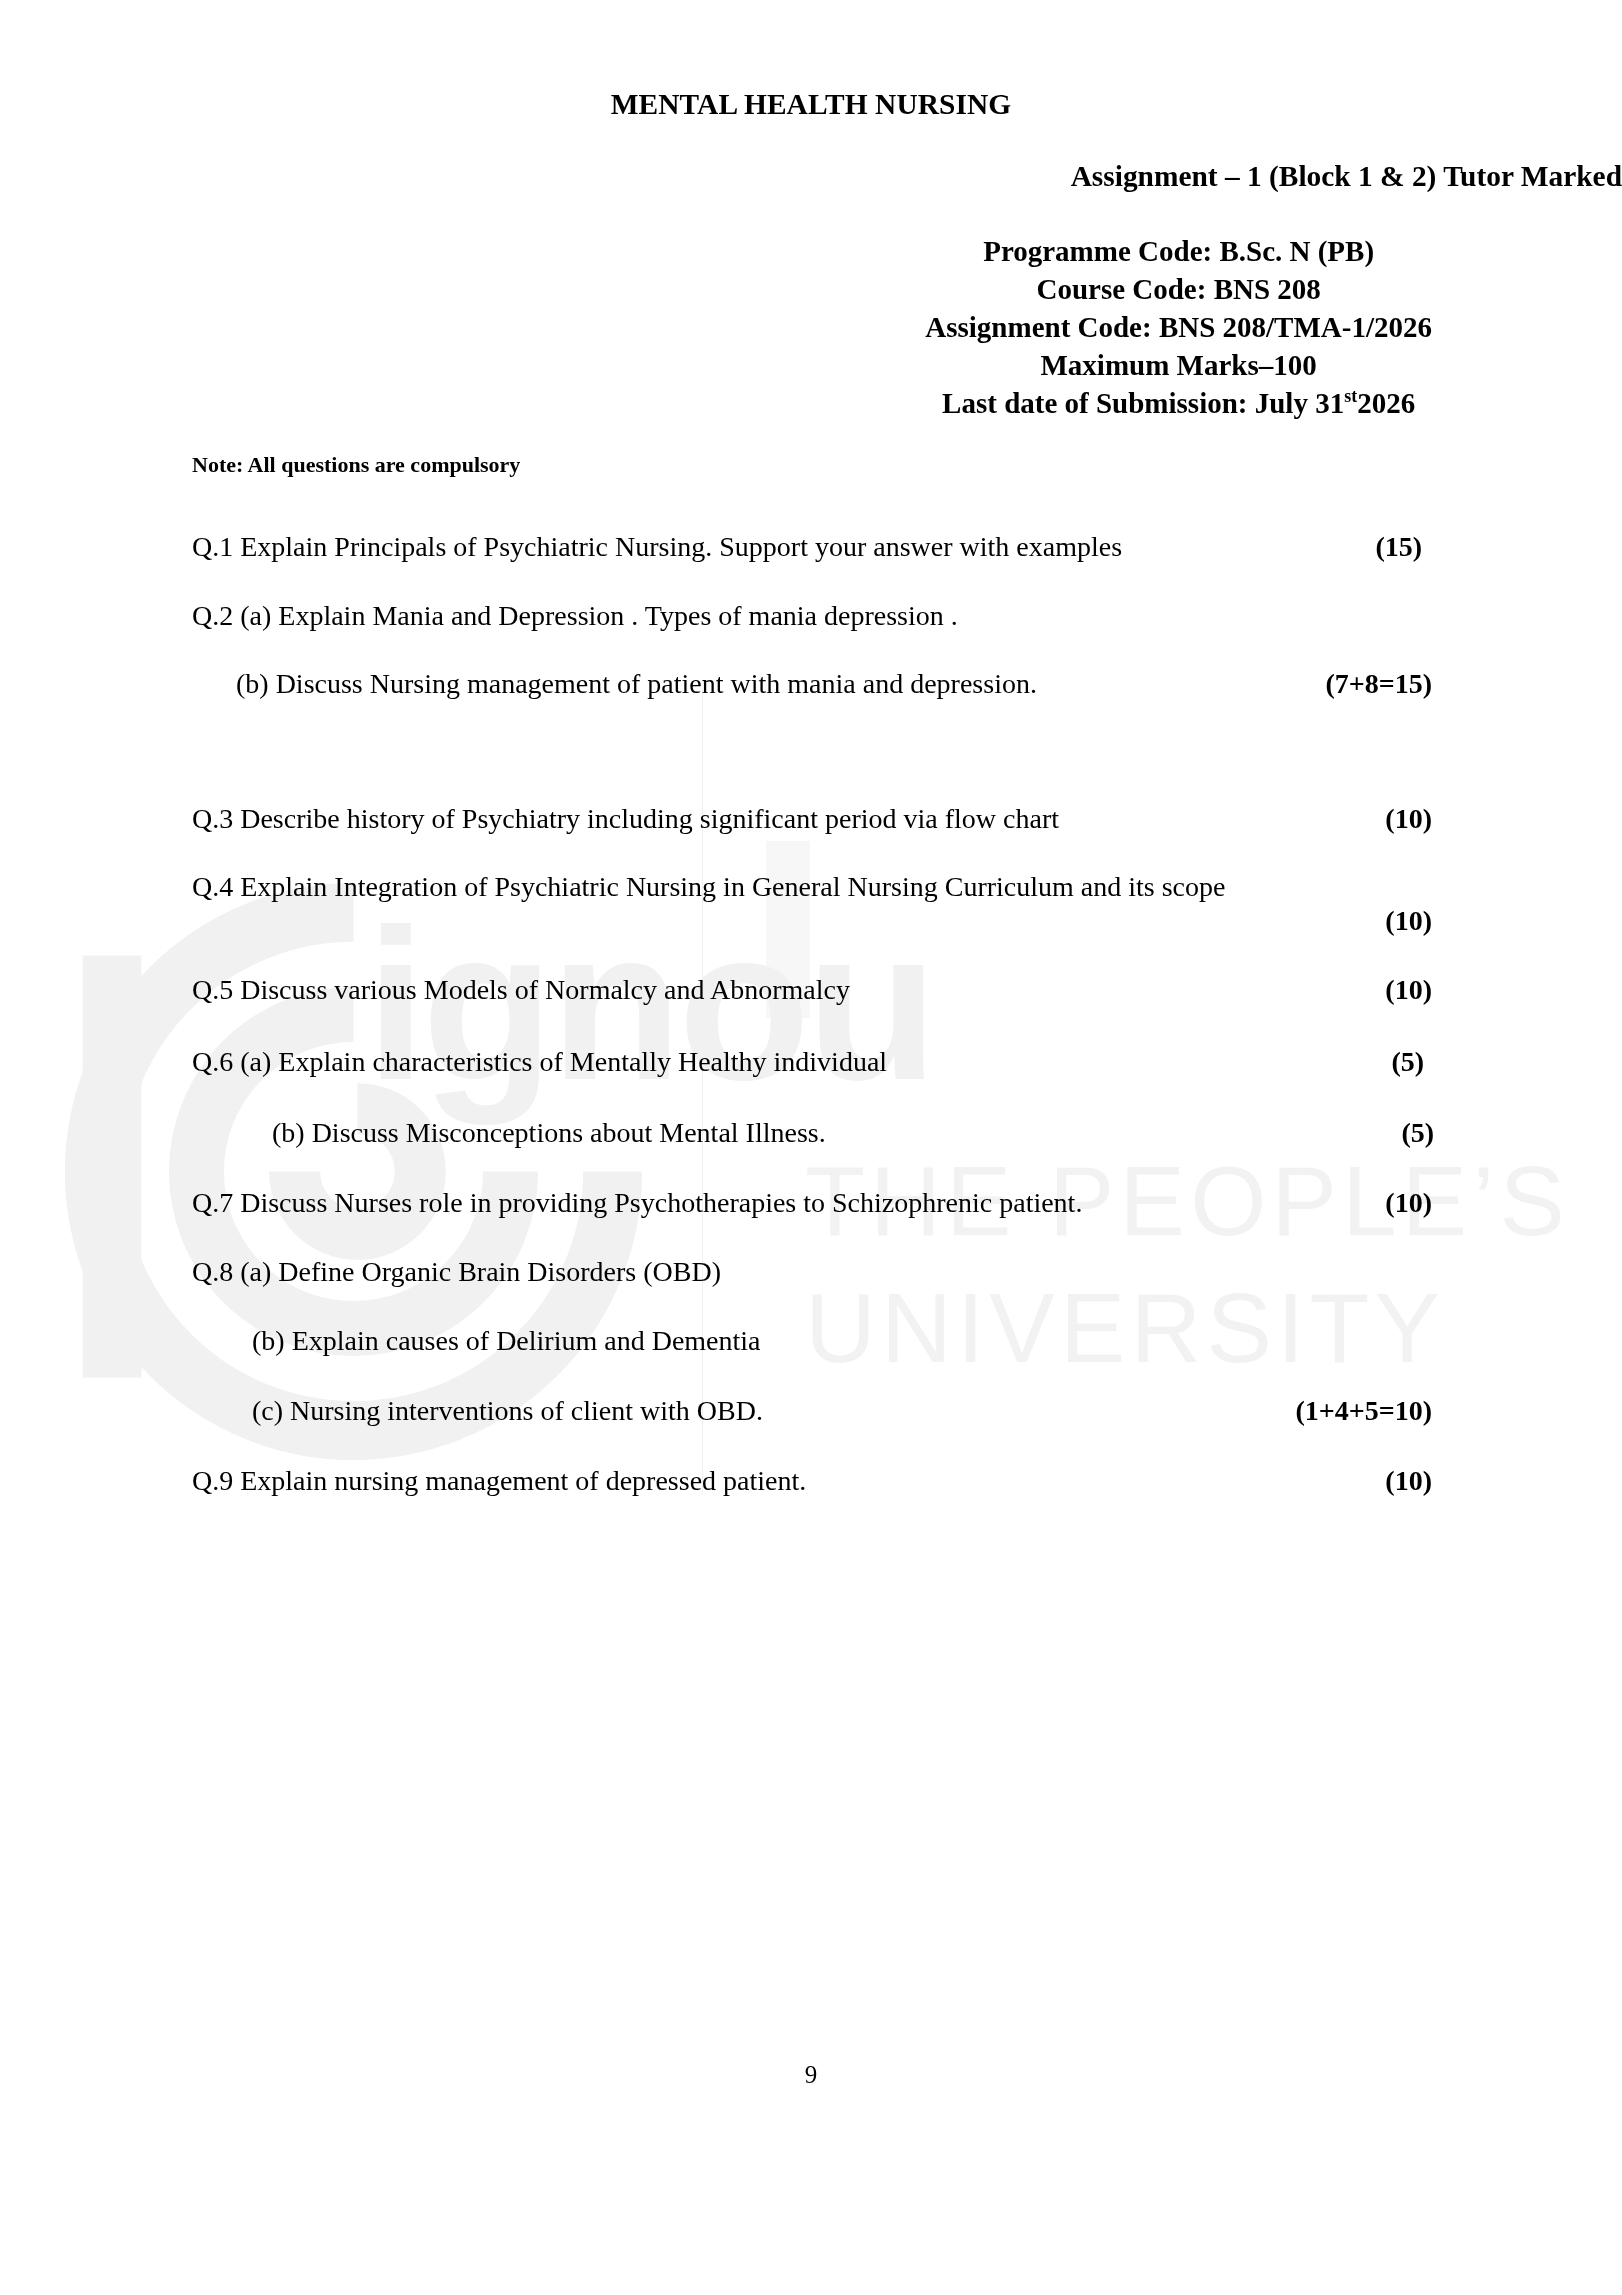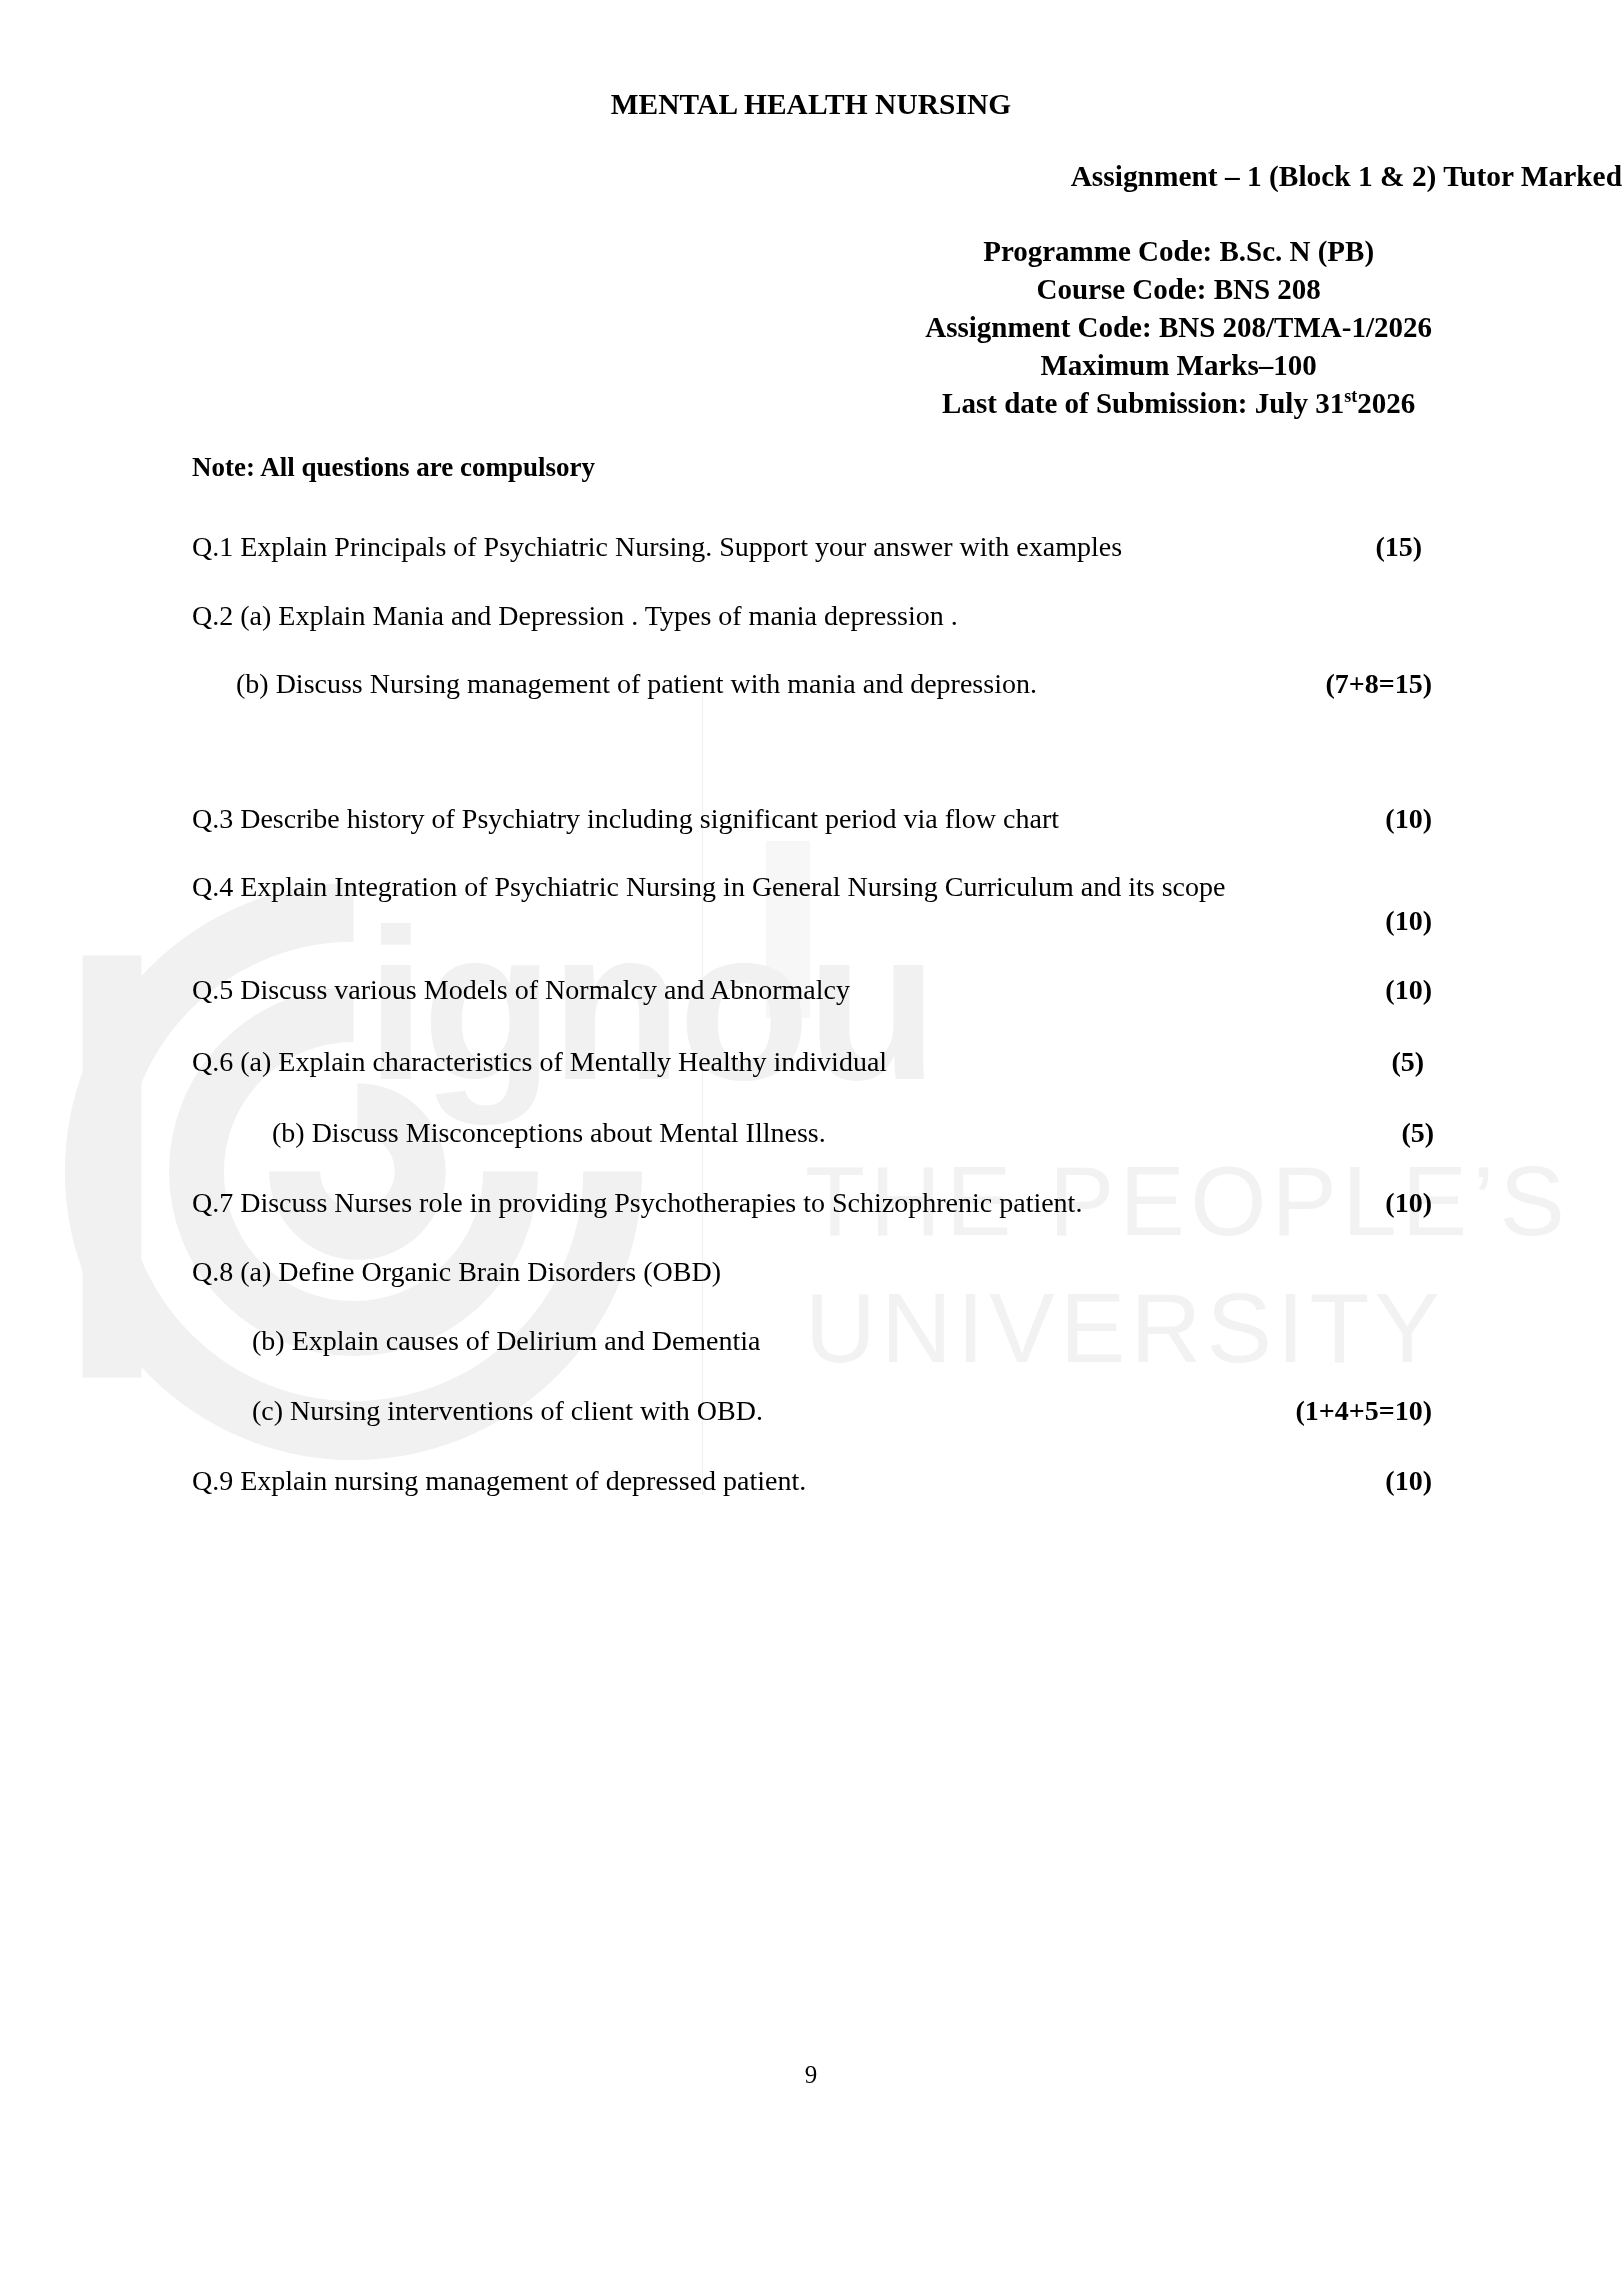--- a/index.html
+++ b/index.html
@@ -122,21 +122,21 @@
     font-weight: 700;
     line-height: 38px;
   }
   .meta-block div { white-space: nowrap; }
   .sup { font-size: 0.62em; vertical-align: super; line-height: 0; }
 
   .note {
     position: absolute;
     left: 192px;
     top: 452px;
-    font-size: 27px;
+    font-size: 22px;
     font-weight: 700;
   }
 
   .row {
     position: absolute;
     left: 192px;
     width: 1240px;
     font-size: 28px;
     line-height: 34px;
   }

